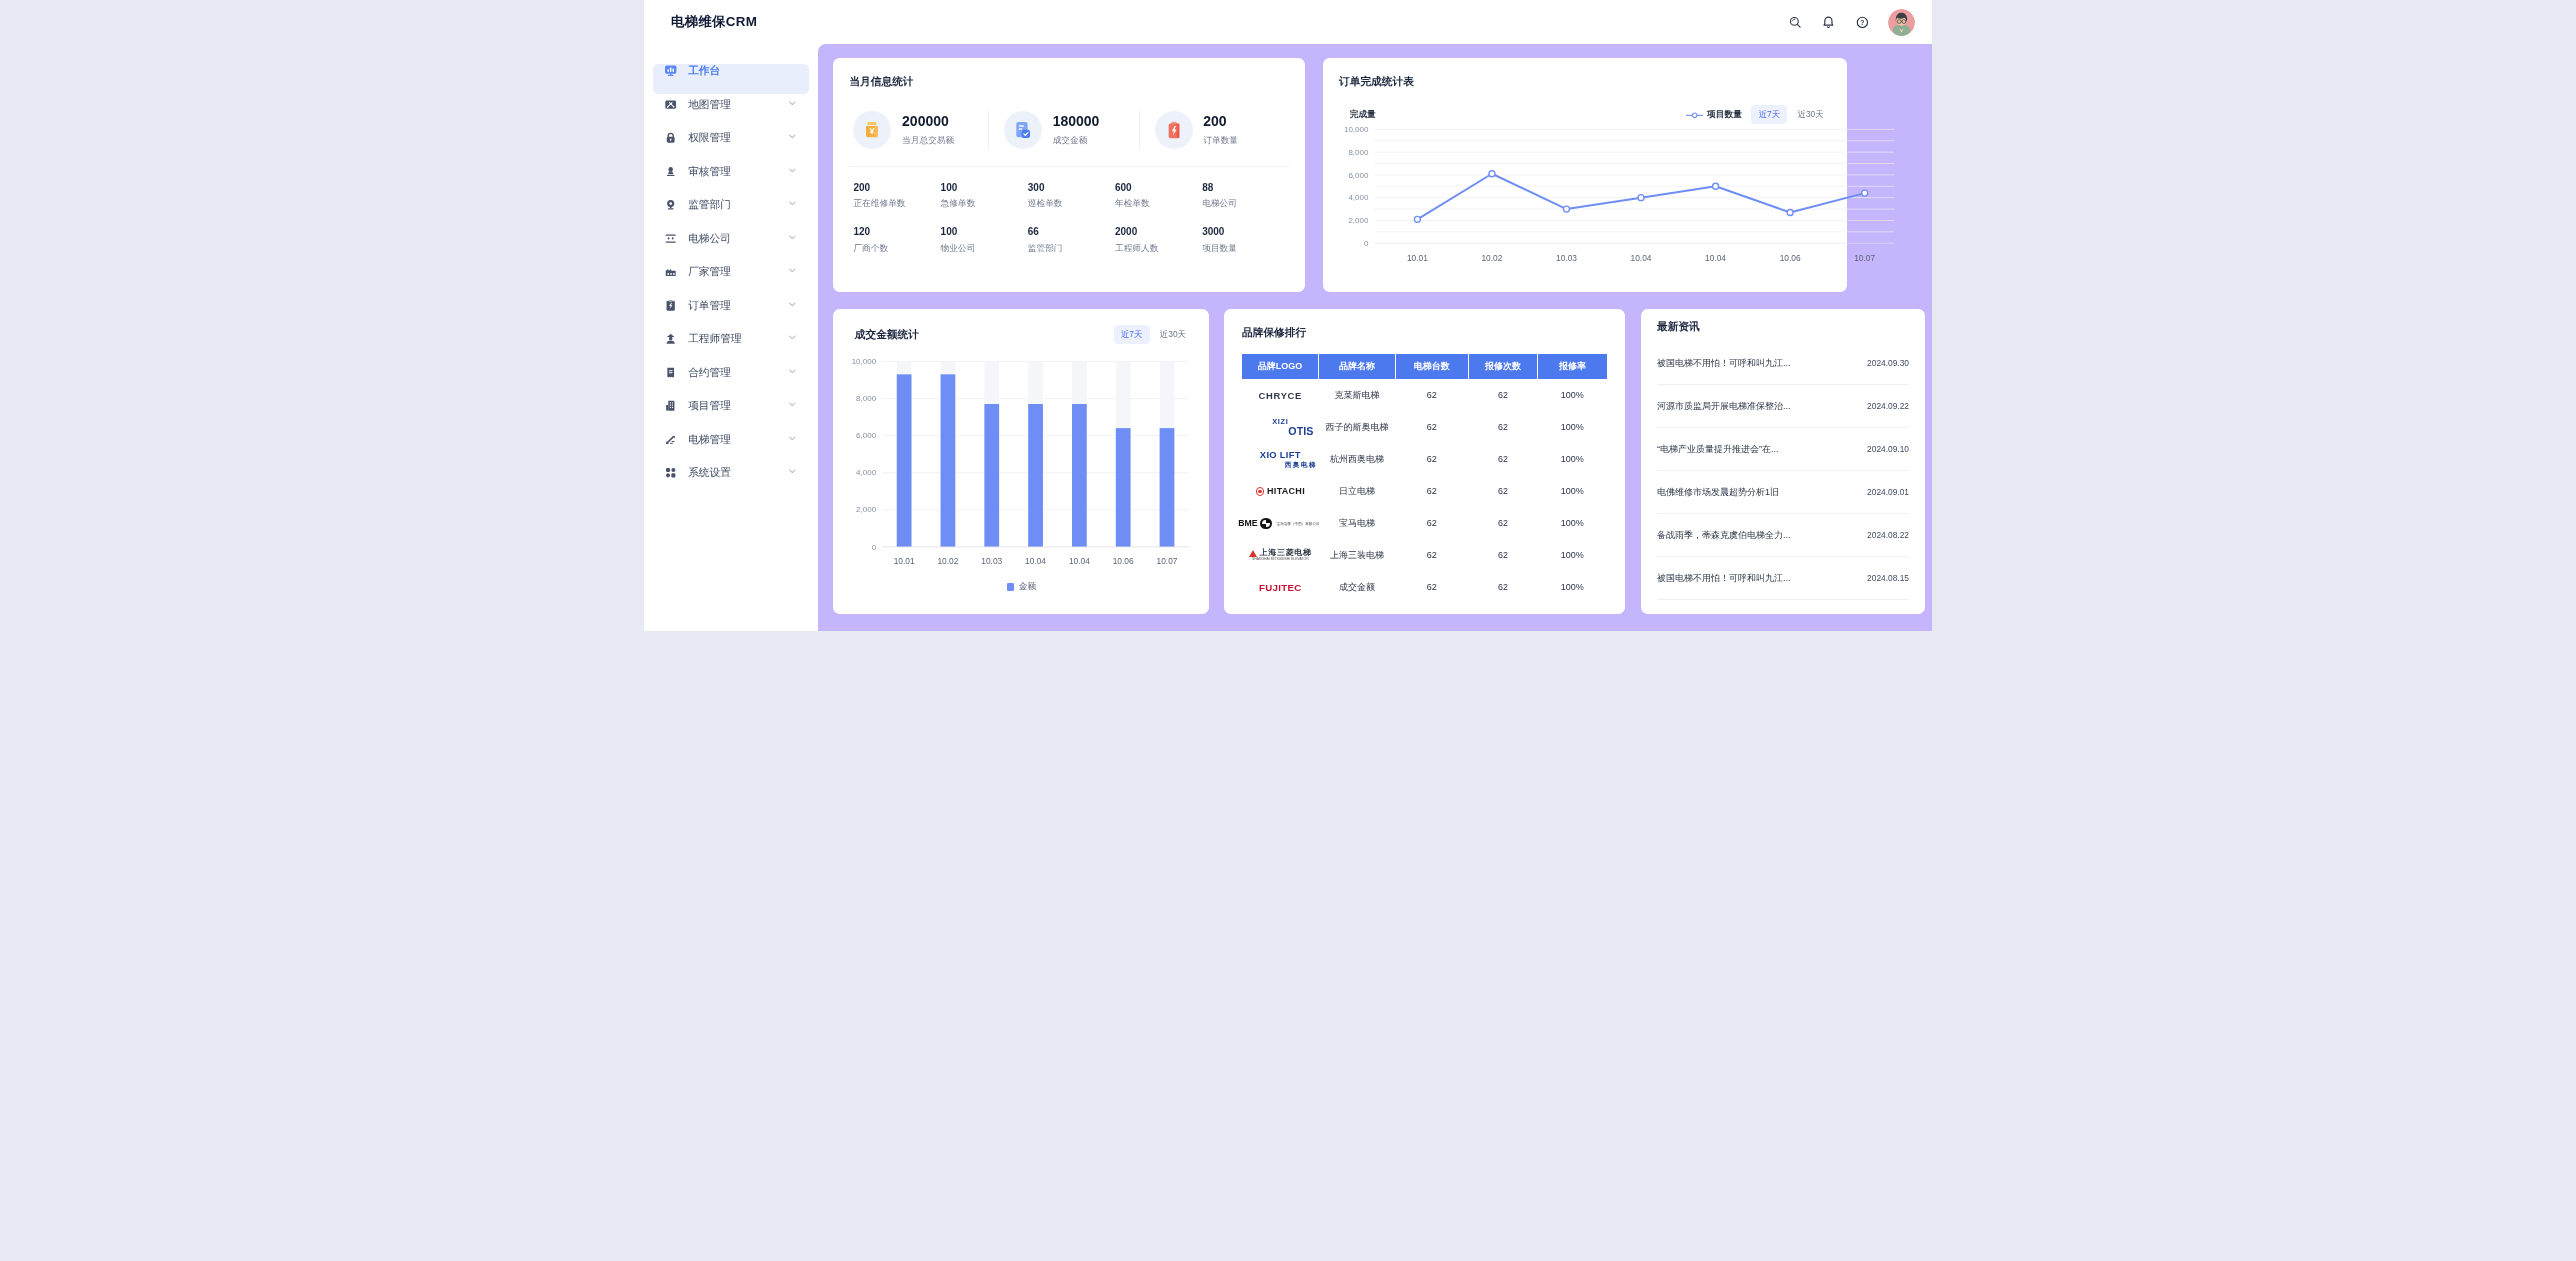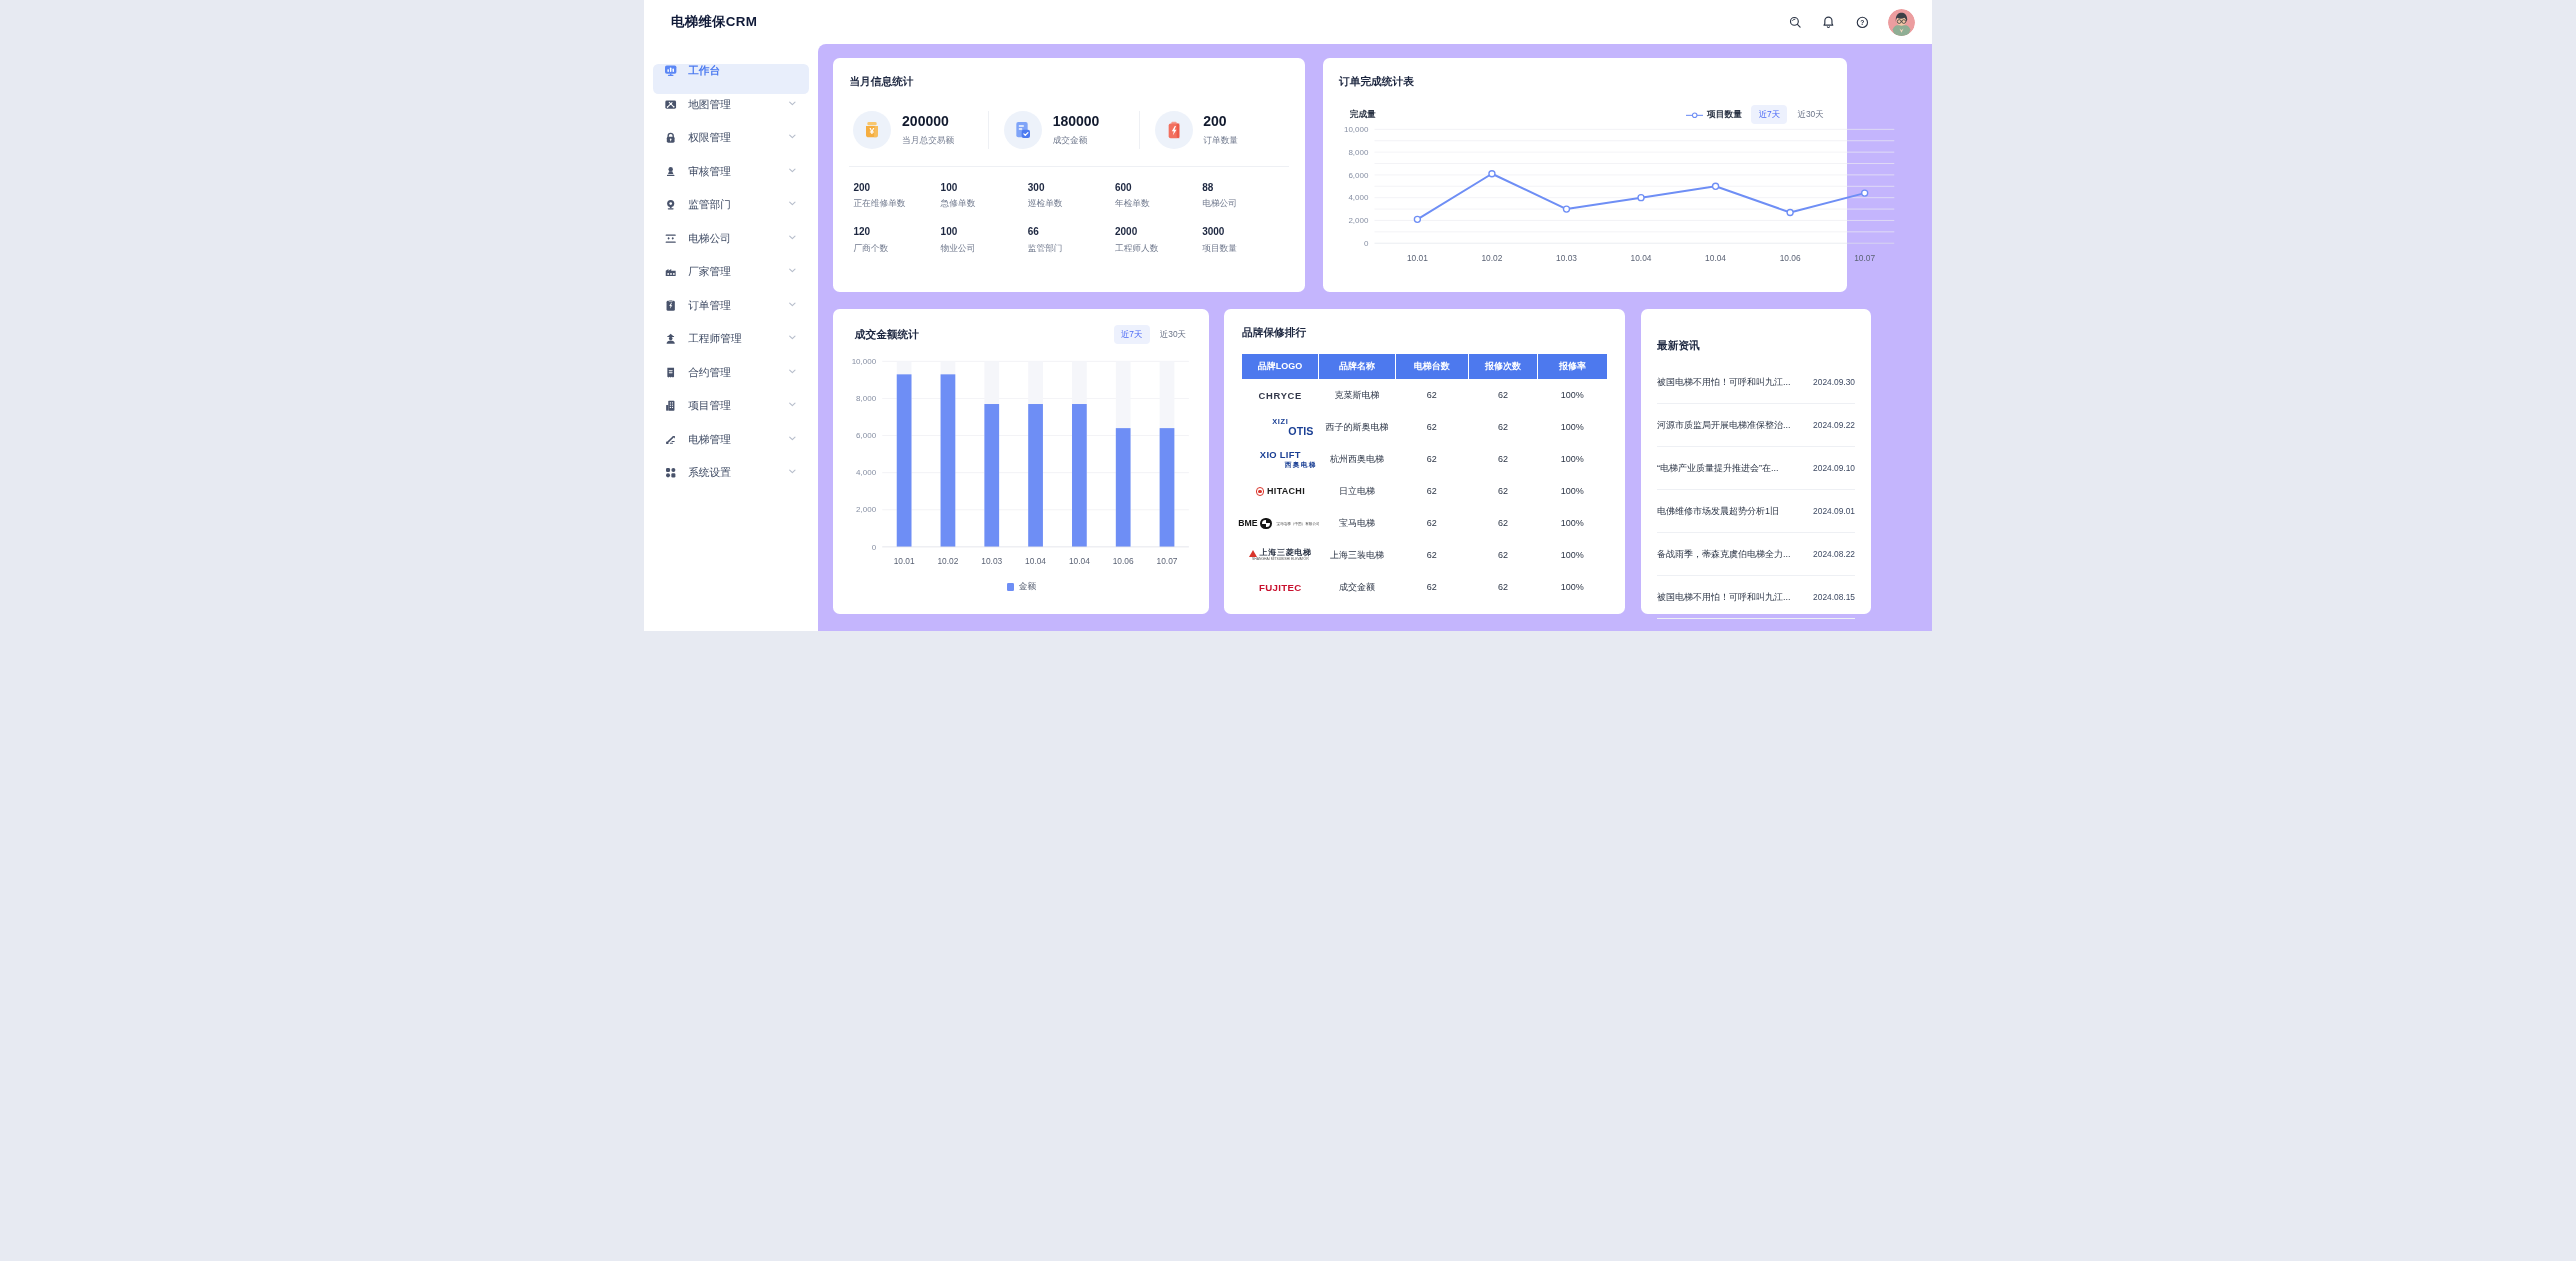--- a/index.html
+++ b/index.html
@@ -77,21 +77,21 @@
   .bme-roundel { width:11.4px; height:11.4px; border-radius:50%; border:2px solid #141414; background:conic-gradient(#141414 0 90deg,#fff 90deg 180deg,#141414 180deg 270deg,#fff 270deg); }
   .bme-sub { font-size:4px; color:#3a3a3a; transform:scale(.9); white-space:nowrap; }
   .lg-smec { display:flex; flex-direction:column; align-items:center; line-height:1.1; }
   .smec-top { display:flex; align-items:center; gap:2.7px; }
   .smec-tri { width:0; height:0; border-left:4px solid transparent; border-right:4px solid transparent; border-bottom:7.4px solid #d9342b; }
   .smec-name { font-size:8px; font-weight:800; color:#2b3445; letter-spacing:0.7px; }
   .smec-sub { font-size:4px; color:#555; transform:scale(.85); white-space:nowrap; }
   .lg-fujitec { color:#c8102e; font-weight:800; font-size:9.7px; letter-spacing:0.3px; }
 
   
-  #card-news { left:823px; top:265px; width:230px; height:305px; padding:30px 16px 0; }
+  #card-news { left:823px; top:265px; width:284px; height:305px; padding:11px 16px 0; }
   .news-row { display:flex; align-items:center; height:43px; border-bottom:0.7px solid #eef0f4; cursor:pointer; }
   .news-title { flex:1; font-size:9px; color:#2b3445; white-space:nowrap; overflow:hidden; text-overflow:ellipsis; }
   .news-date { margin-left:9.4px; font-size:8.4px; color:#3e4a63; flex:none; }
 
   svg { display:block; font-family:inherit; }
   svg text { font-family:"Liberation Sans","DejaVu Sans",sans-serif; }
 </style>
 </head>
 <body>
 

